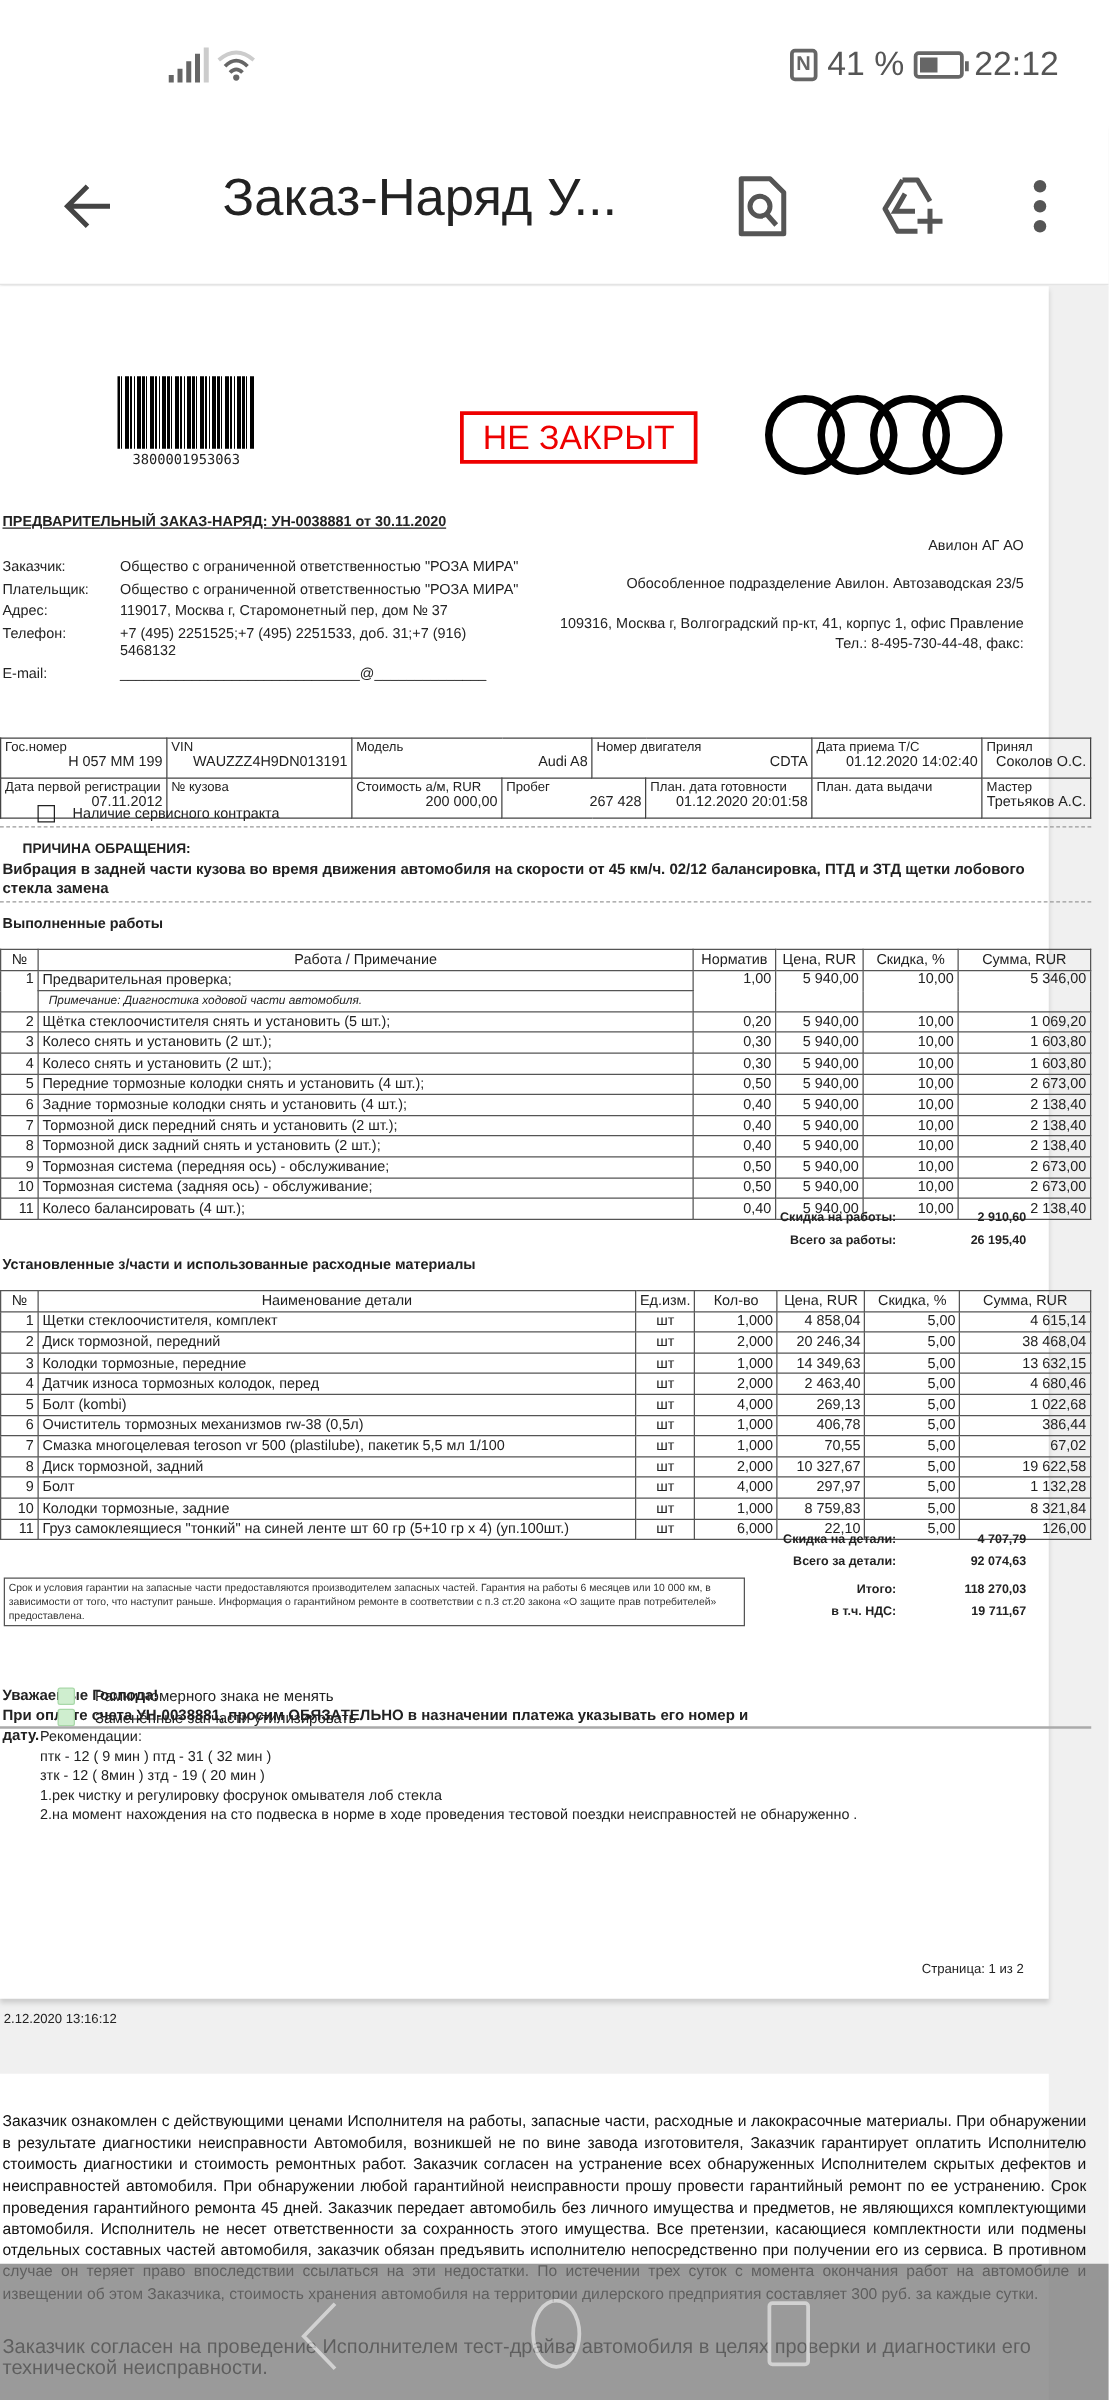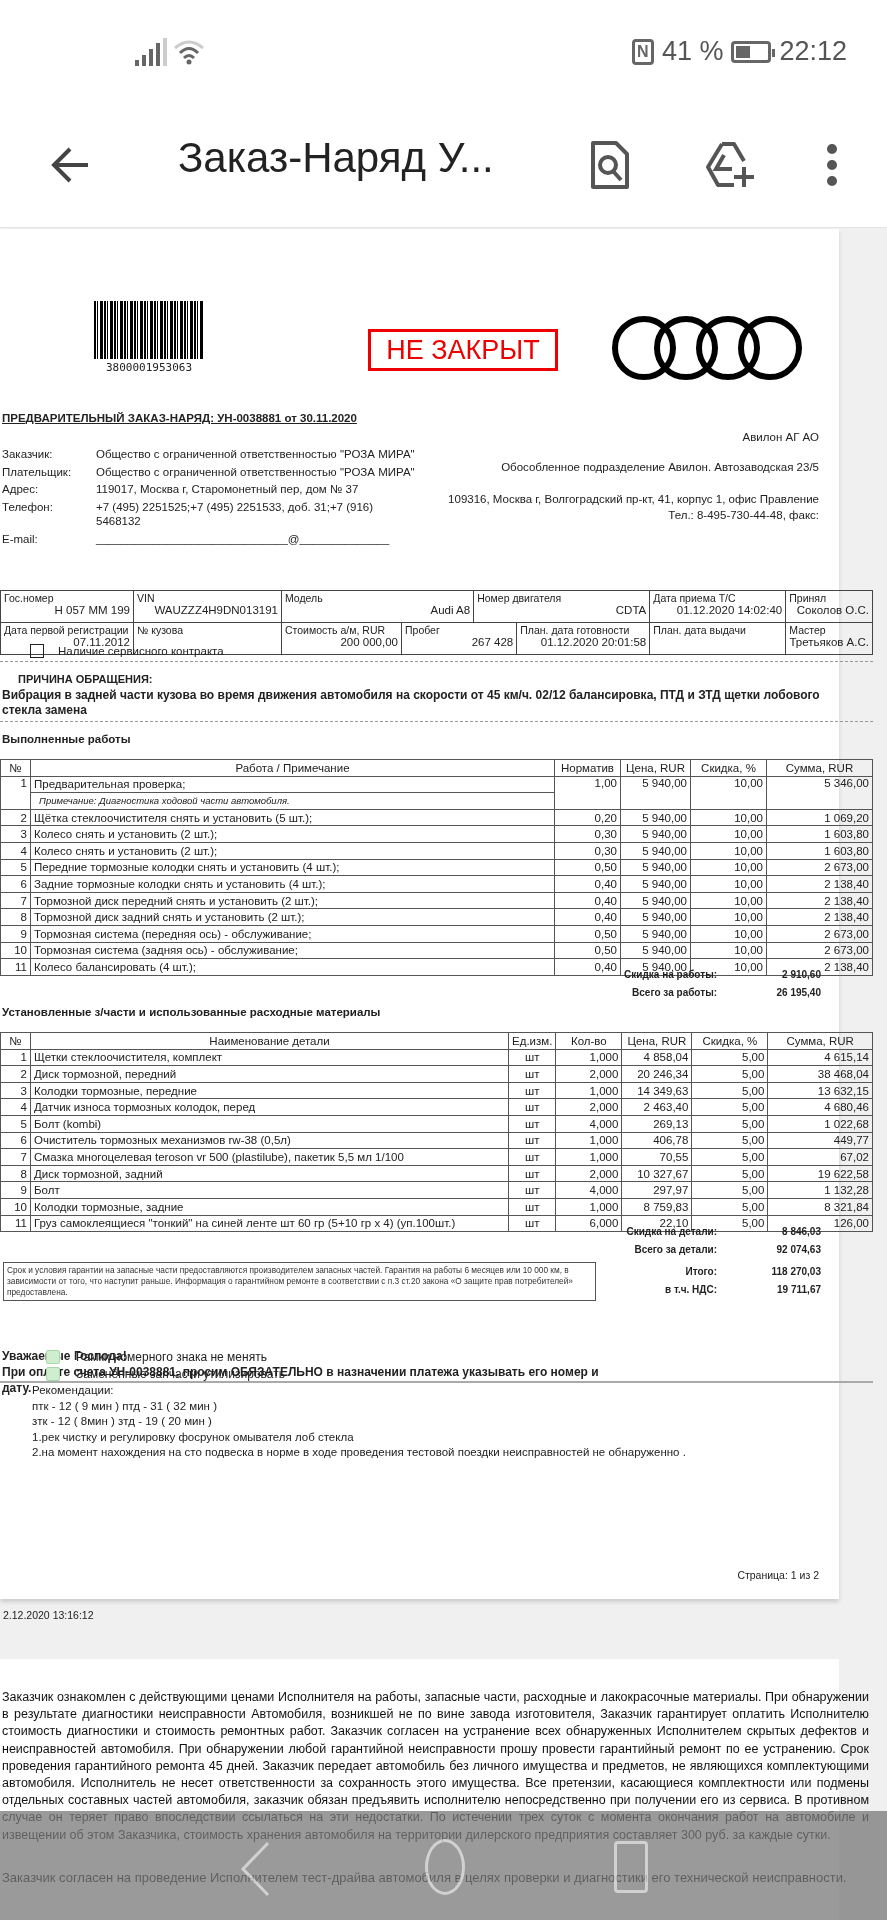--- a/index.html
+++ b/index.html
@@ -72,21 +72,21 @@
   .dear { position: absolute; left: 2px; top: 1075px; width: 600px; font-size: 12px; font-weight: bold; line-height: 16px; margin-top: 44px; }
   .checks { position: absolute; left: 18px; top: 1119px; font-size: 12px; }
   .checks .ci { display: flex; align-items: center; gap: 16px; height: 17px; padding-left: 28px; }
   .gbox { width: 14px; height: 14px; background: #cfeecf; border: 1px solid #a8d8a8; border-radius: 2px; }
   .hr { position: absolute; left: 0; top: 1152px; width: 873px; border-top: 2px solid #aaa; }
   .recs { position: absolute; left: 32px; top: 1154px; font-size: 11.5px; line-height: 15.5px; }
   .foot-l { position: absolute; left: 3px; top: 1340px; font-size: 10.5px; margin-top: 40px; }
   .foot-r { position: absolute; right: 20px; top: 1340px; font-size: 10.5px; }
 
   .p2text { position: absolute; left: 2px; top: 30px; width: 867px; font-size: 12.5px; line-height: 17.2px; text-align: justify; }
-  .p2line { position: absolute; left: 2px; width: 867px; font-size: 13px; line-height: 17px; }
+  .p2line { position: absolute; left: 2px; width: 867px; font-size: 16px; line-height: 17px; }
 
   .navbar { position: absolute; left: 0; top: 1811px; width: 887px; height: 109px; background: rgba(120,120,120,0.75); }
   .nav-back { position: absolute; left: 240px; top: 30px; }
   .nav-home { position: absolute; left: 425px; top: 28px; width: 40px; height: 56px; border: 3px solid rgba(255,255,255,0.55); border-radius: 50%; }
   .nav-rec { position: absolute; left: 614px; top: 30px; width: 34px; height: 52px; border: 3px solid rgba(255,255,255,0.55); border-radius: 4px; }
 </style>
 </head>
 <body>
 
 <div class="statusbar">
@@ -431,21 +431,21 @@
             <td class="num">5,00</td>
             <td class="num">1 022,68</td>
           </tr>
       <tr>
             <td class="num">6</td>
             <td>Очиститель тормозных механизмов rw-38 (0,5л)</td>
             <td class="c">шт</td>
             <td class="num">1,000</td>
             <td class="num">406,78</td>
             <td class="num">5,00</td>
-            <td class="num">449,77</td>
+            <td class="num">386,44</td>
           </tr>
       <tr>
             <td class="num">7</td>
             <td>Смазка многоцелевая teroson vr 500 (plastilube),  пакетик 5,5 мл 1/100</td>
             <td class="c">шт</td>
             <td class="num">1,000</td>
             <td class="num">70,55</td>
             <td class="num">5,00</td>
             <td class="num">67,02</td>
           </tr>
@@ -483,21 +483,21 @@
             <td class="num">6,000</td>
             <td class="num">22,10</td>
             <td class="num">5,00</td>
             <td class="num">126,00</td>
           </tr>
     </tbody>
       </table>
     <div class="totals" style="top:993px">
       <div class="tr">
           <span class="tl">Скидка на детали:</span>
-          <span class="tv">8 846,03</span>
+          <span class="tv">4 707,79</span>
         </div>
       <div class="tr">
           <span class="tl">Всего за детали:</span>
           <span class="tv">92 074,63</span>
         </div>
       <div class="tr" style="margin-top:4px">
           <span class="tl">Итого:</span>
           <span class="tv">118 270,03</span>
         </div>
       <div class="tr">

